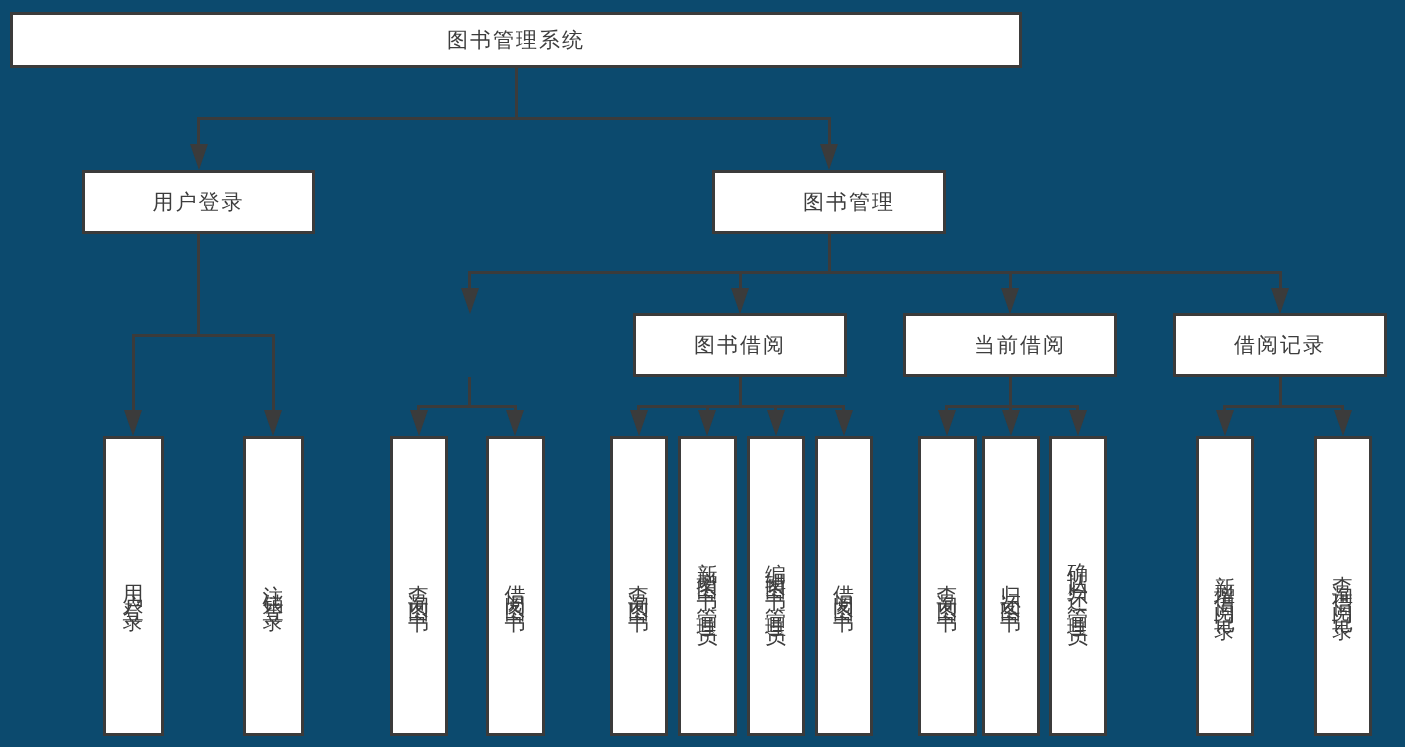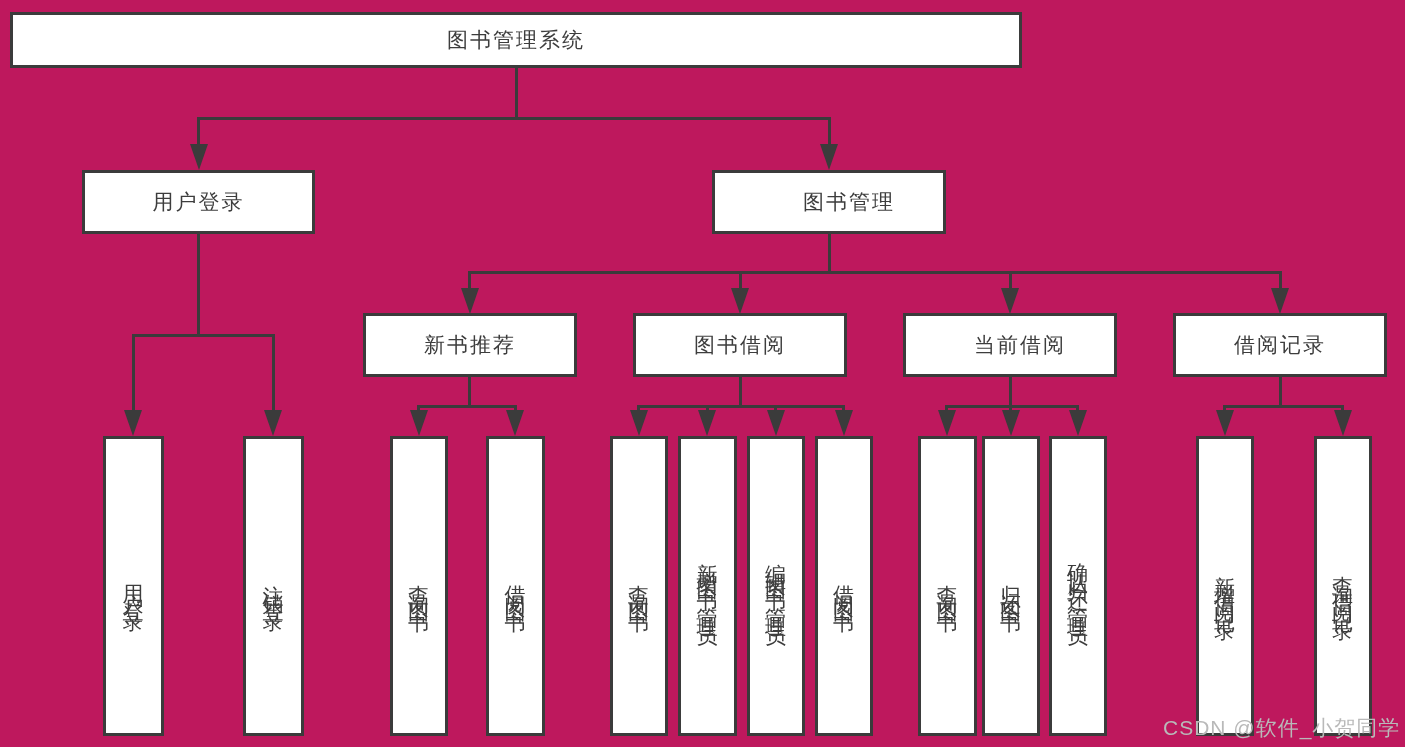--- a/index.html
+++ b/index.html
@@ -1,17 +1,17 @@
 <!DOCTYPE html>
 <html><head>
 <meta charset="utf-8">
 <style>
   html,body{margin:0;padding:0;background:#fff;}
   body{font-family:"Liberation Sans","DejaVu Sans",sans-serif;}
-  #canvas{position:relative;width:1405px;height:747px;background:#be185d;overflow:hidden;}
+  #canvas{position:relative;width:1405px;height:747px;background:#0c4a6e;overflow:hidden;}
   .box{
     position:absolute;
     box-sizing:border-box;
     border:3px solid #3b3b3b;
     background:#fff;
     display:flex;
     align-items:center;
     justify-content:center;
     color:#3d3d3d;
     font-size:21px;
@@ -78,23 +78,20 @@
   <div class="hline" style="left:468px;top:271px;width:814px;"></div>
   <div class="vline" style="left:468px;top:271px;height:20px;"></div>
   <div class="arrow" style="left:461px;top:288px;"></div>
   <div class="vline" style="left:739px;top:271px;height:20px;"></div>
   <div class="arrow" style="left:731px;top:288px;"></div>
   <div class="vline" style="left:1009px;top:271px;height:20px;"></div>
   <div class="arrow" style="left:1001px;top:288px;"></div>
   <div class="vline" style="left:1279px;top:271px;height:20px;"></div>
   <div class="arrow" style="left:1271px;top:288px;"></div>
 
-  <div class="box" style="left:363px;top:313px;width:214px;height:64px;">
-    <span>新书推荐</span>
-  </div>
   <div class="box" style="left:633px;top:313px;width:214px;height:64px;">
     <span>图书借阅</span>
   </div>
   <div class="box" style="left:903px;top:313px;width:214px;height:64px;padding-left:20px;">
     <span>当前借阅</span>
   </div>
   <div class="box" style="left:1173px;top:313px;width:214px;height:64px;">
     <span>借阅记录</span>
   </div>
 
@@ -169,15 +166,14 @@
     <span class="vlabel">确认归还（管理员）</span>
   </div>
 
   <div class="box" style="left:1196px;top:436px;width:58px;height:300px;">
     <span class="vlabel">新增借阅记录</span>
   </div>
   <div class="box" style="left:1314px;top:436px;width:58px;height:300px;">
     <span class="vlabel">查询借阅记录</span>
   </div>
 
-  <div class="watermark">CSDN @软件_小贺同学</div>
 
 </div>
 
 </body></html>

